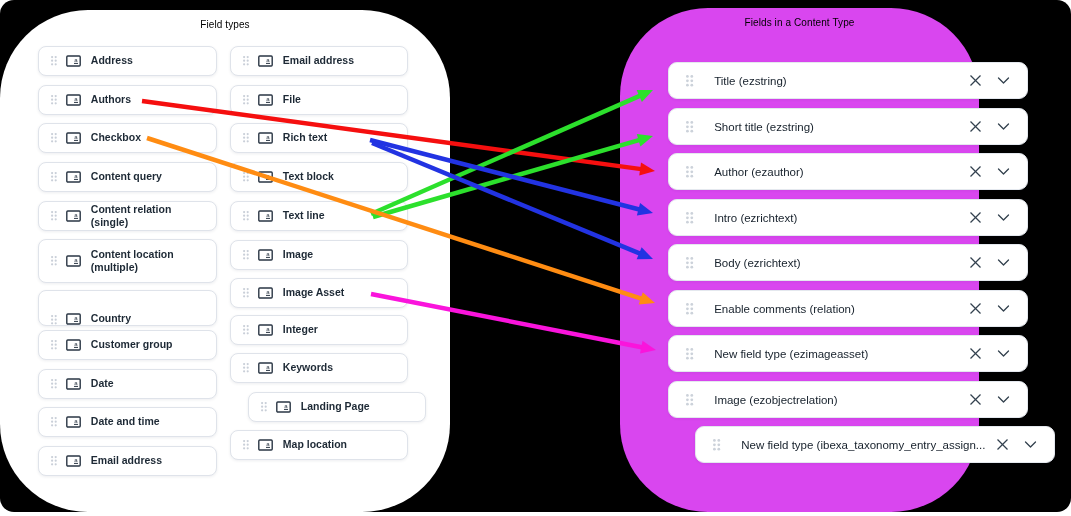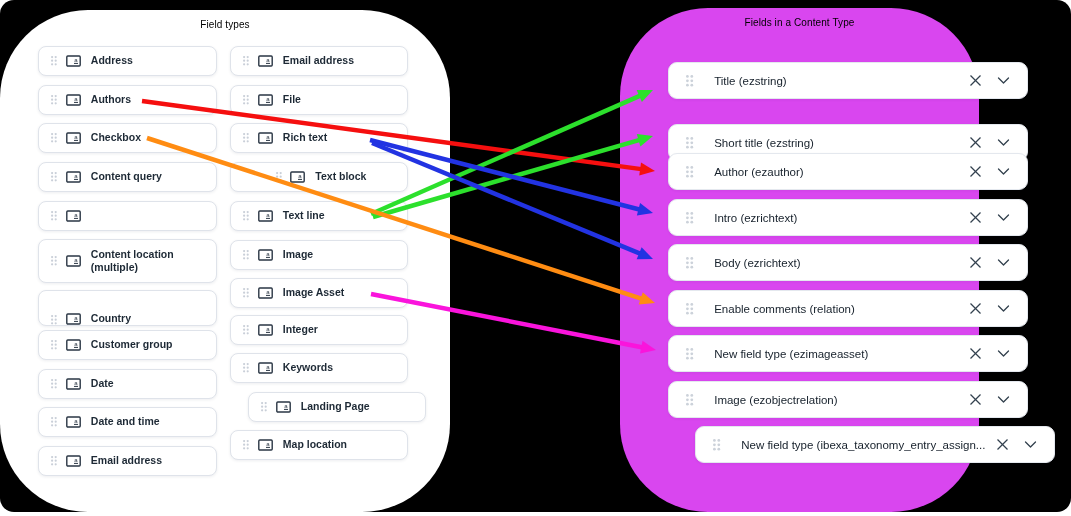--- a/index.html
+++ b/index.html
@@ -127,20 +127,21 @@
             <circle cx="2.1" cy="5.7" r="1.1" fill="#c9cfd8"></circle>
             <circle cx="5.7" cy="5.7" r="1.1" fill="#c9cfd8"></circle>
             <circle cx="2.1" cy="9.3" r="1.1" fill="#c9cfd8"></circle>
             <circle cx="5.7" cy="9.3" r="1.1" fill="#c9cfd8"></circle>
           </svg>
           <svg width="15" height="12" viewBox="0 0 15 12" class="ft-icon">
             <rect x="0.8" y="1" width="13.4" height="10" rx="1" fill="none" stroke="#2a3644" stroke-width="1.4"></rect>
             <text x="8.2" y="6.6" font-size="6" font-family="Liberation Sans, sans-serif" fill="#2a3644">a</text>
             <line x1="8" y1="8.4" x2="12" y2="8.4" stroke="#2a3644" stroke-width="1"></line>
           </svg>
+          <span class="label">Content relation (single)</span>
         </div>
         <div class="ft-card" style="left: 38px; top: 229px; width: 179px; height: 44px;">
           <svg width="7.800000000000001" height="11.4" class="drag-dots">
             <circle cx="2.1" cy="2.1" r="1.1" fill="#c9cfd8"></circle>
             <circle cx="5.7" cy="2.1" r="1.1" fill="#c9cfd8"></circle>
             <circle cx="2.1" cy="5.7" r="1.1" fill="#c9cfd8"></circle>
             <circle cx="5.7" cy="5.7" r="1.1" fill="#c9cfd8"></circle>
             <circle cx="2.1" cy="9.3" r="1.1" fill="#c9cfd8"></circle>
             <circle cx="5.7" cy="9.3" r="1.1" fill="#c9cfd8"></circle>
           </svg>
@@ -274,21 +275,21 @@
             <circle cx="2.1" cy="9.3" r="1.1" fill="#c9cfd8"></circle>
             <circle cx="5.7" cy="9.3" r="1.1" fill="#c9cfd8"></circle>
           </svg>
           <svg width="15" height="12" viewBox="0 0 15 12" class="ft-icon">
             <rect x="0.8" y="1" width="13.4" height="10" rx="1" fill="none" stroke="#2a3644" stroke-width="1.4"></rect>
             <text x="8.2" y="6.6" font-size="6" font-family="Liberation Sans, sans-serif" fill="#2a3644">a</text>
             <line x1="8" y1="8.4" x2="12" y2="8.4" stroke="#2a3644" stroke-width="1"></line>
           </svg>
           <span class="label">Rich text</span>
         </div>
-        <div class="ft-card" style="left: 230px; top: 152px; width: 178px; height: 30px; justify-content: center;">
+        <div class="ft-card" style="left: 230px; top: 152px; width: 178px; height: 30px;">
           <svg width="7.800000000000001" height="11.4" class="drag-dots">
             <circle cx="2.1" cy="2.1" r="1.1" fill="#c9cfd8"></circle>
             <circle cx="5.7" cy="2.1" r="1.1" fill="#c9cfd8"></circle>
             <circle cx="2.1" cy="5.7" r="1.1" fill="#c9cfd8"></circle>
             <circle cx="5.7" cy="5.7" r="1.1" fill="#c9cfd8"></circle>
             <circle cx="2.1" cy="9.3" r="1.1" fill="#c9cfd8"></circle>
             <circle cx="5.7" cy="9.3" r="1.1" fill="#c9cfd8"></circle>
           </svg>
           <svg width="15" height="12" viewBox="0 0 15 12" class="ft-icon">
             <rect x="0.8" y="1" width="13.4" height="10" rx="1" fill="none" stroke="#2a3644" stroke-width="1.4"></rect>
@@ -432,21 +433,21 @@
               <line x1="1.5" y1="1.5" x2="11.5" y2="11.5" stroke="#33414e" stroke-width="1.3"></line>
               <line x1="11.5" y1="1.5" x2="1.5" y2="11.5" stroke="#33414e" stroke-width="1.3"></line>
             </svg>
           </button>
           <button class="icon-btn" style="margin-left: 8px;">
             <svg width="13" height="9">
               <polyline points="1.5,2 6.5,7 11.5,2" fill="none" stroke="#33414e" stroke-width="1.3" stroke-linecap="round" stroke-linejoin="round"></polyline>
             </svg>
           </button>
         </div>
-        <div class="ct-row" style="left: 48px; top: 116px; width: 360px; height: 37px;">
+        <div class="ct-row" style="left: 48px; top: 100px; width: 360px; height: 37px;">
           <span style="display: flex;">
             <svg width="9.2" height="13.600000000000001" class="drag-dots">
               <circle cx="2.4" cy="2.4" r="1.4" fill="#ccd2da"></circle>
               <circle cx="6.800000000000001" cy="2.4" r="1.4" fill="#ccd2da"></circle>
               <circle cx="2.4" cy="6.800000000000001" r="1.4" fill="#ccd2da"></circle>
               <circle cx="6.800000000000001" cy="6.800000000000001" r="1.4" fill="#ccd2da"></circle>
               <circle cx="2.4" cy="11.200000000000001" r="1.4" fill="#ccd2da"></circle>
               <circle cx="6.800000000000001" cy="11.200000000000001" r="1.4" fill="#ccd2da"></circle>
             </svg>
           </span>

